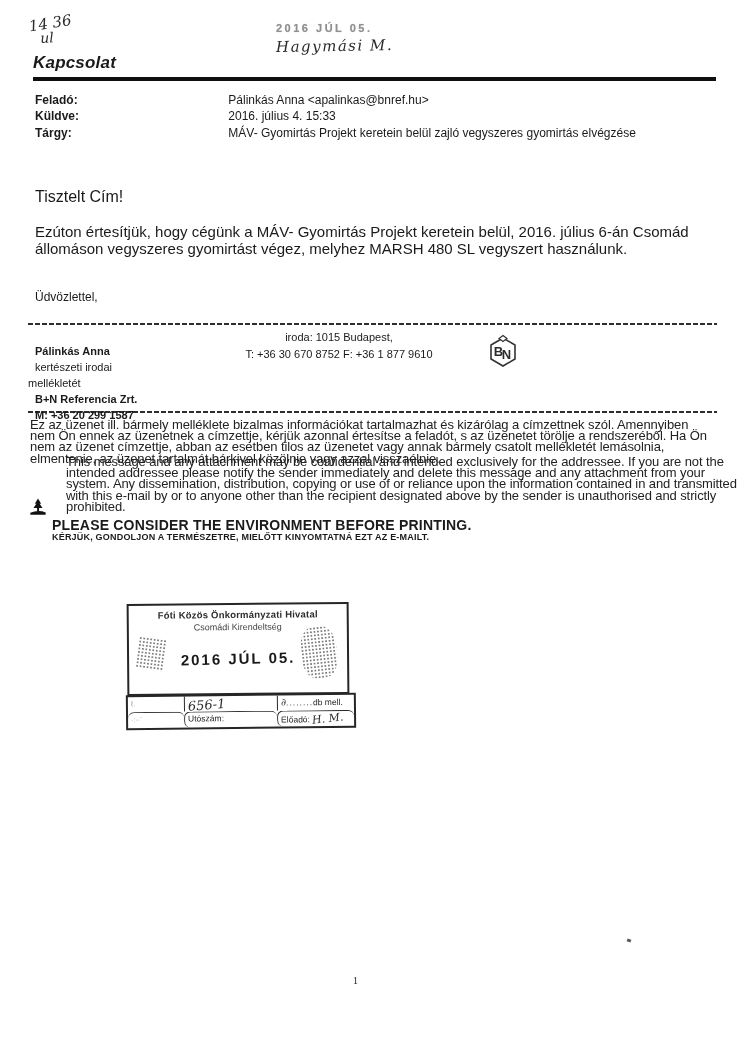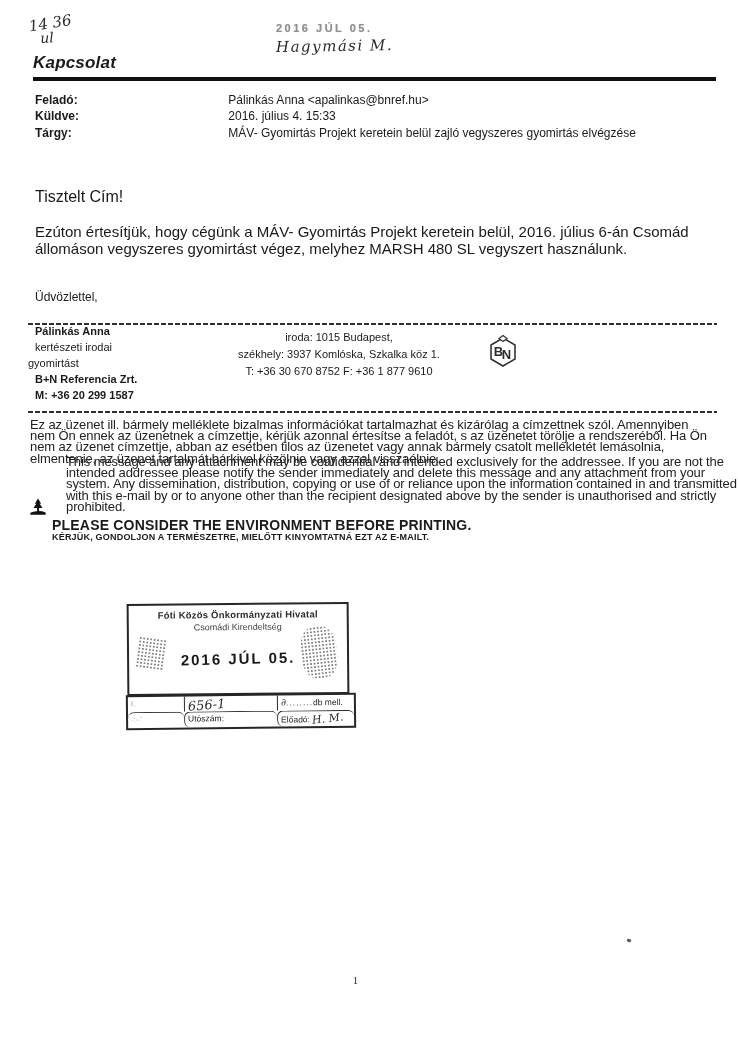--- a/index.html
+++ b/index.html
@@ -27,21 +27,21 @@
   .headers .row{height:16.4px;line-height:16.4px;white-space:nowrap;}
   .headers .lbl{display:inline-block;width:190px;font-weight:bold;}
   
   .greeting{left:35px;top:188px;font-size:16px;}
   .bodytext{left:35px;top:223px;width:660px;font-size:15px;line-height:17px;}
   .closing{left:35px;top:290px;font-size:12px;}
   
   .sig{left:28px;top:323px;width:689px;height:90px;}
   .dashline{height:2px;width:100%;background:repeating-linear-gradient(90deg,#2e2e2e 0 5px,transparent 5px 7px);}
   .dashline.bottom{position:absolute;bottom:0;}
-  .sig .col-l{position:absolute;left:7px;top:0;font-size:11px;line-height:16px;}
+  .sig .col-l{position:absolute;left:7px;top:20px;font-size:11px;line-height:16px;}
   .sig .col-l .b{font-weight:bold;}
   .sig .col-l .hang{margin-left:-7px;}
   .sig .col-c{position:absolute;left:200px;top:6px;width:222px;text-align:center;font-size:11px;line-height:17px;}
   .sig .logo{position:absolute;left:459px;top:11px;}
   
   .disc{left:30px;width:686px;font-size:13px;line-height:11.2px;color:#222;letter-spacing:-.1px;}
   .disc.hu{top:419px;}
   .disc.en{top:456px;margin-left:36px;}
   .env-icon{left:29px;top:498px;}
   .env-hu{left:52px;top:500px;font-size:9px;font-weight:bold;letter-spacing:.2px;margin-top:32px;}
@@ -108,27 +108,26 @@
   <div class="abs greeting">Tisztelt Cím!</div>
   <div class="abs bodytext">Ezúton értesítjük, hogy cégünk a MÁV- Gyomirtás Projekt keretein belül, 2016. július 6-án Csomád állomáson vegyszeres gyomirtást végez, melyhez MARSH 480 SL vegyszert használunk.</div>
   <div class="abs closing">Üdvözlettel,</div>
 
   <div class="abs sig">
     <div class="dashline"></div>
     <div class="dashline bottom"></div>
     <div class="col-l">
       <div class="b">Pálinkás Anna</div>
       <div>kertészeti irodai</div>
-      <div class="hang">gyomirtást</div>
+      <div class="hang">mellékletét</div>
       <div class="b">B+N Referencia Zrt.</div>
       <div class="b">M: +36 20 299 1587</div>
     </div>
     <div class="col-c">
       <div>iroda: 1015 Budapest,</div>
-      <div>székhely: 3937 Komlóska, Szkalka köz 1.</div>
       <div>T: +36 30 670 8752  F: +36 1 877 9610</div>
     </div>
     <div class="logo">
       <svg width="32" height="34" viewBox="0 0 32 34">
         <polygon points="16,4 28,11 28,25 16,32 4,25 4,11" fill="none" stroke="#333" stroke-width="1.6"></polygon>
         <polygon points="16,1.5 20,4.5 16,7.5 12,4.5" fill="#fff" stroke="#333" stroke-width="1.2"></polygon>
         <text x="11.5" y="22" font-size="13" font-weight="bold" font-family="Liberation Sans, sans-serif" fill="#2c2c2c" text-anchor="middle">B</text>
         <text x="19.5" y="25" font-size="13" font-weight="bold" font-family="Liberation Sans, sans-serif" fill="#2c2c2c" text-anchor="middle">N</text>
       </svg>
     </div>

